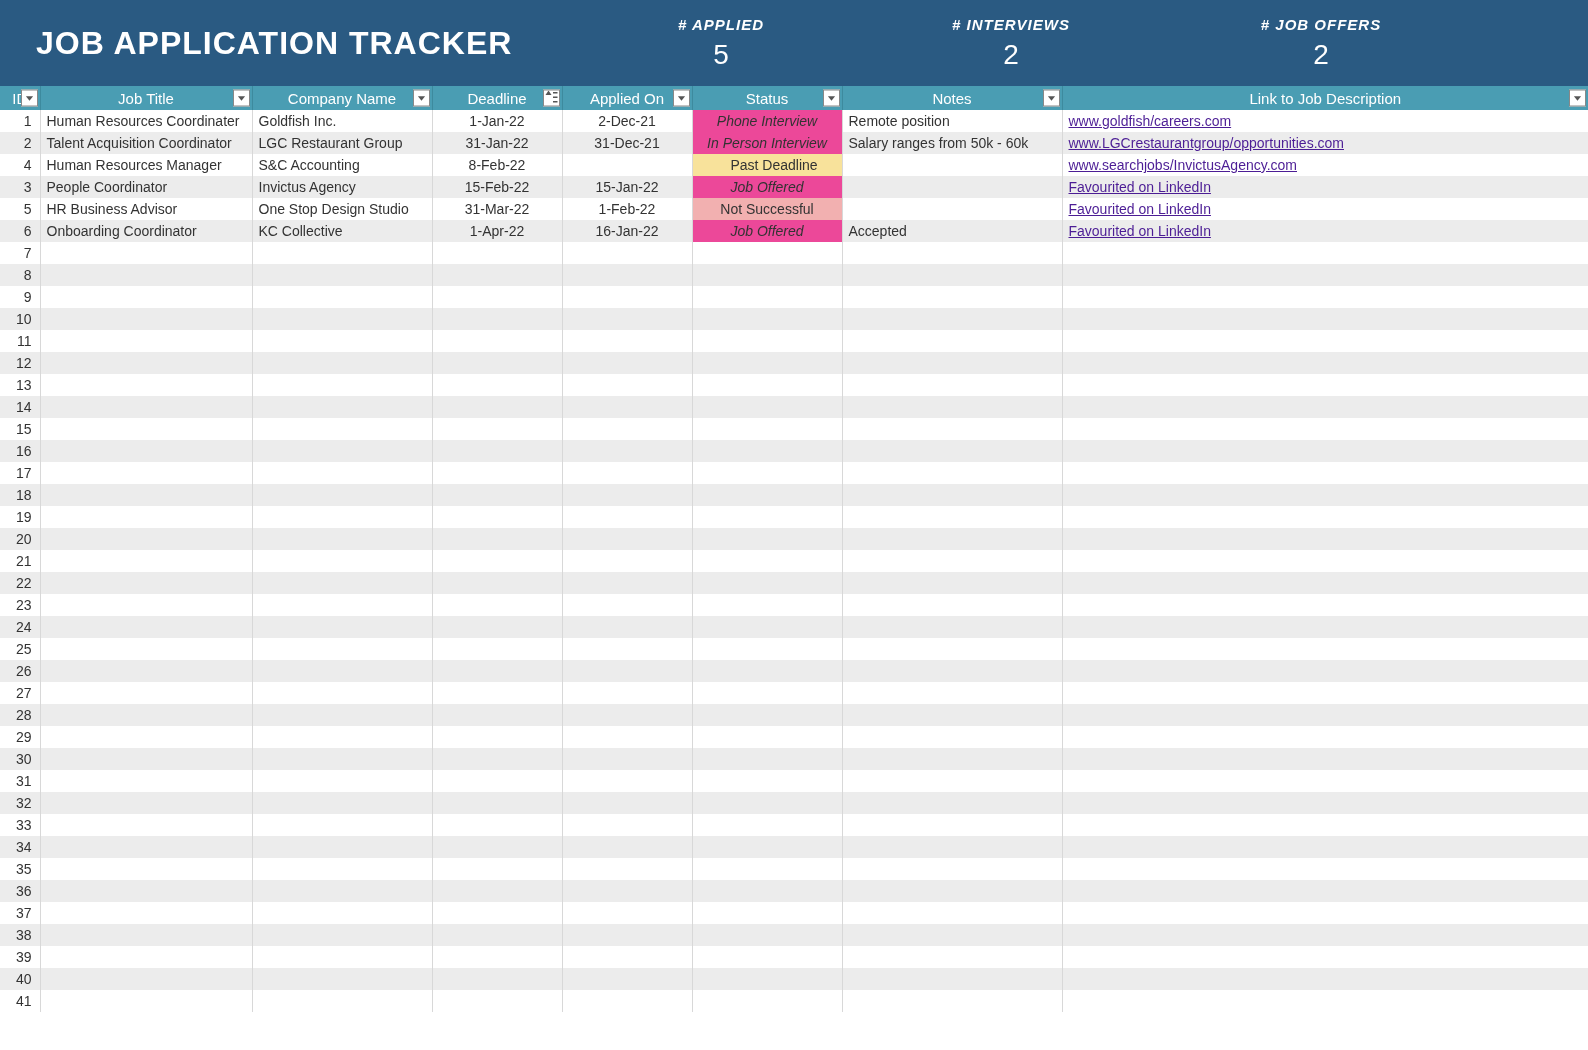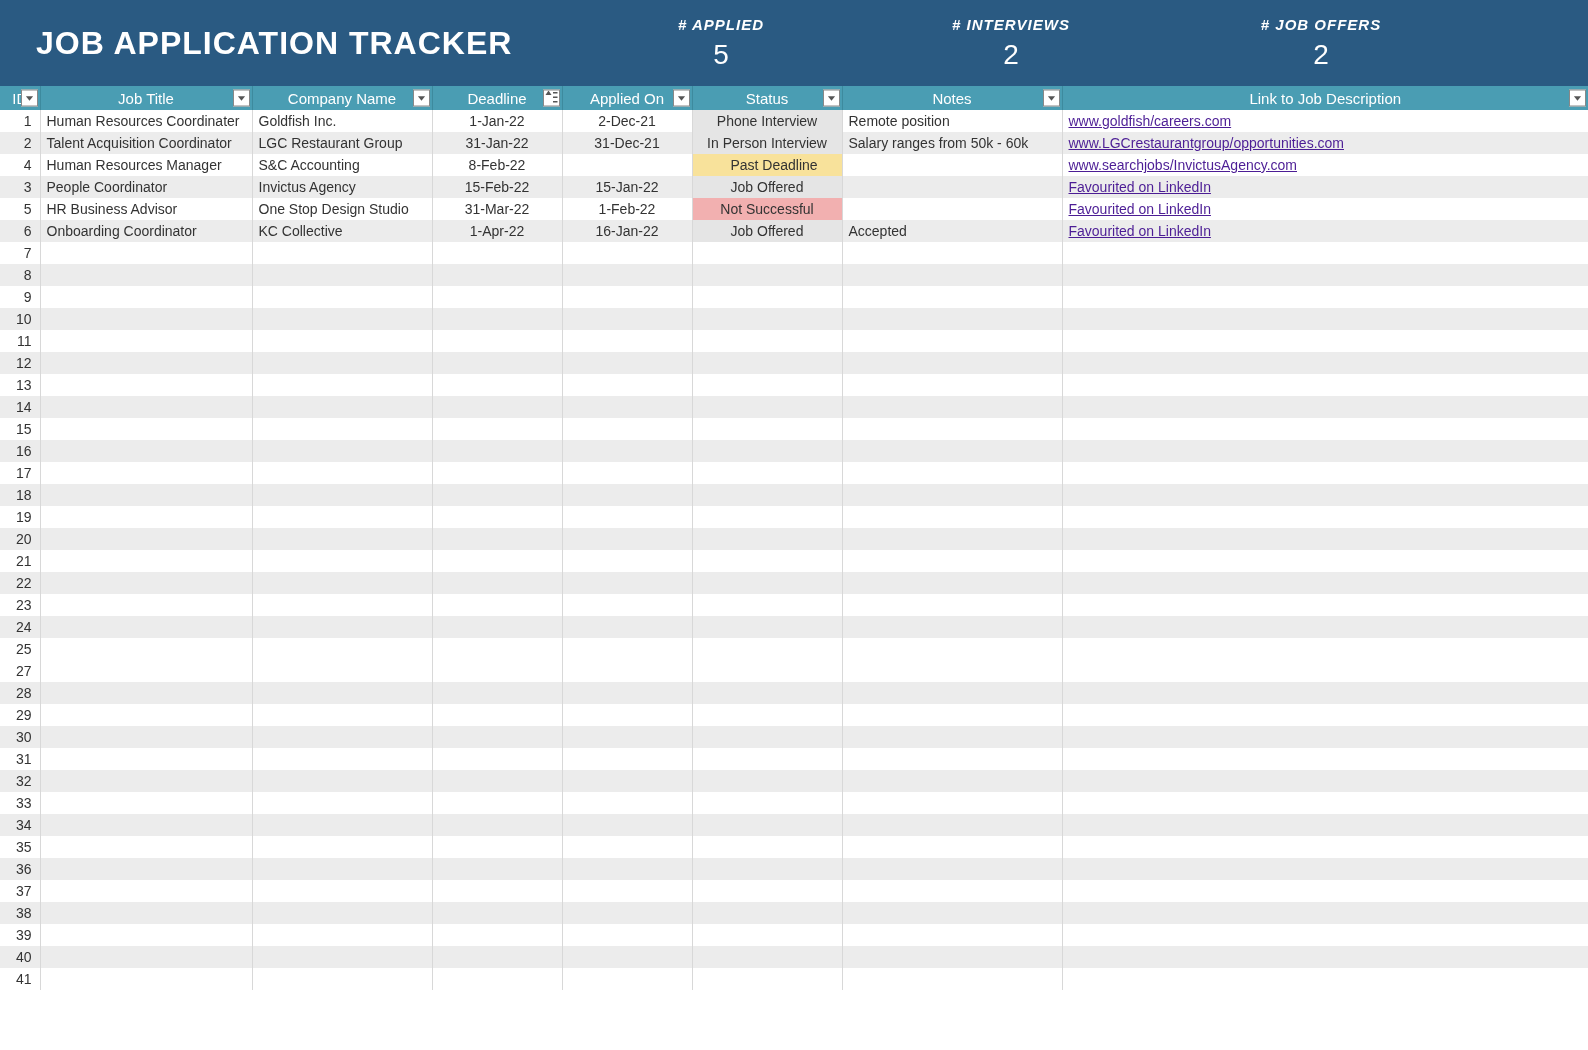--- a/index.html
+++ b/index.html
@@ -108,21 +108,21 @@
     white-space: nowrap;
     overflow: hidden;
   }
   tbody td:last-child { border-right: none; }
   tbody tr.odd  { background: #ffffff; }
   tbody tr.even { background: #ececec; }
   td.rnum { text-align: right; padding-right: 8px; color: #333; }
   td.center { text-align: center; }
   td.left { text-align: left; }
 
-  .status-green  { background: #e5e5e5; }
+  .status-green  { background: #ec4899; font-style: italic; }
   .status-yellow { background: #f8e29b; padding-left: 20px; }
   .status-red    { background: #f2b0b0; margin-top: 8px; }
 
   a.link { color: #4c1d95; text-decoration: underline; }
 
   thead th .th-label { display:inline-block; }
 </style>
 </head>
 <body>
 
@@ -468,20 +468,30 @@
       <tr class="odd">
         <td class="rnum">25</td>
         <td class="left"></td>
         <td class="center"></td>
         <td class="center"></td>
         <td class="center"></td>
         <td class="left"></td>
         <td class="left"></td>
         <td class="left"></td>
       </tr>
+      <tr class="even">
+        <td class="rnum">26</td>
+        <td class="left"></td>
+        <td class="center"></td>
+        <td class="center"></td>
+        <td class="center"></td>
+        <td class="left"></td>
+        <td class="left"></td>
+        <td class="left"></td>
+      </tr>
       <tr class="odd">
         <td class="rnum">27</td>
         <td class="left"></td>
         <td class="center"></td>
         <td class="center"></td>
         <td class="center"></td>
         <td class="left"></td>
         <td class="left"></td>
         <td class="left"></td>
       </tr>

